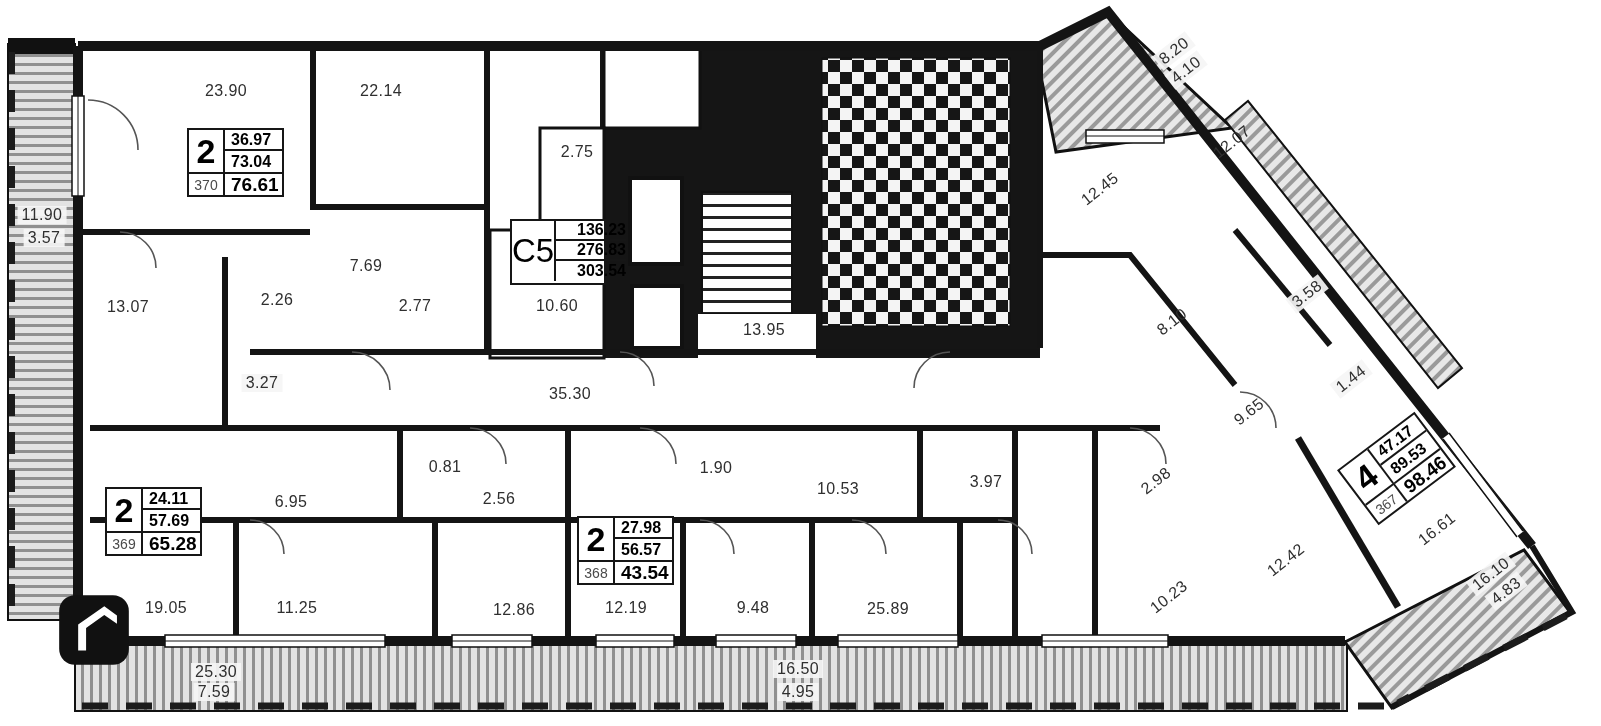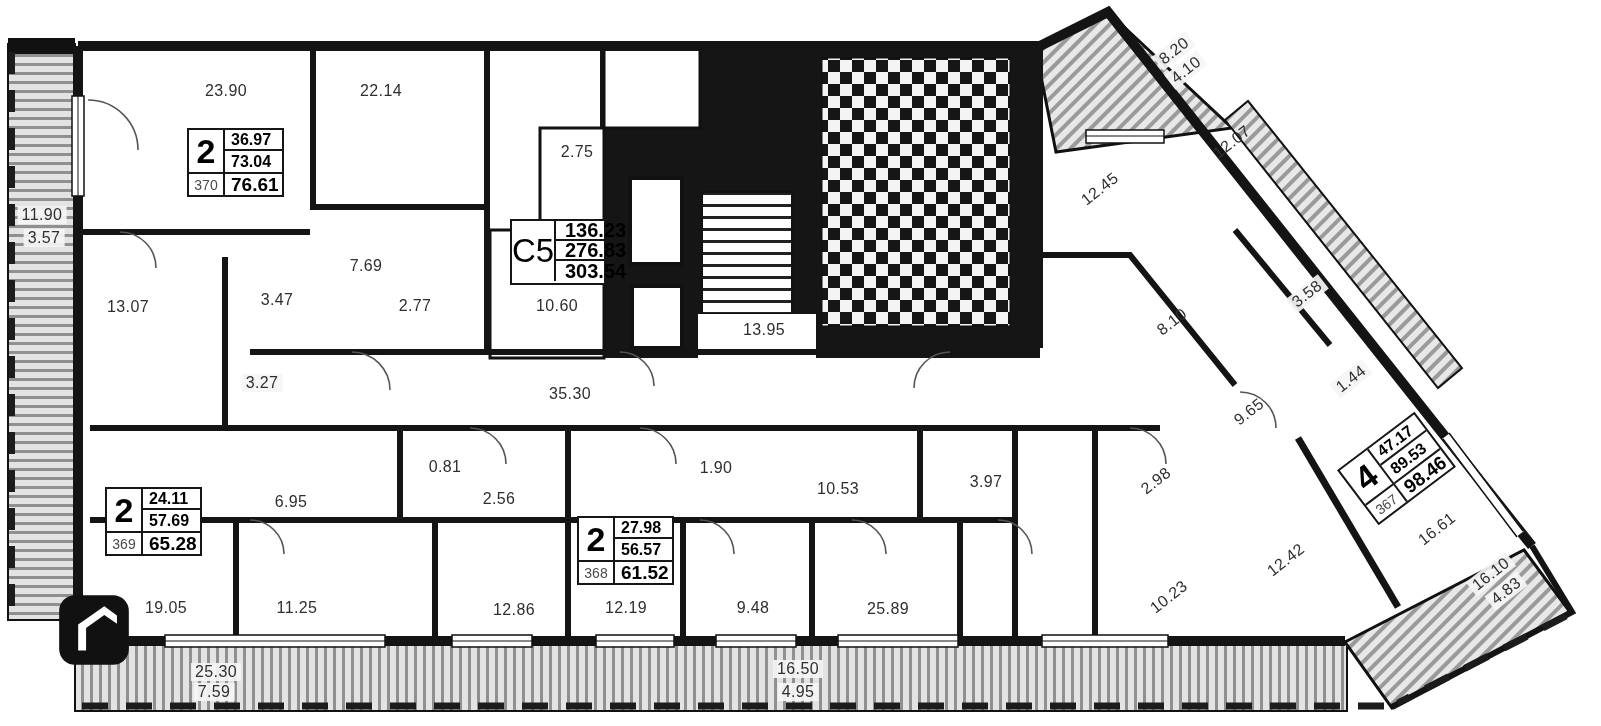--- a/index.html
+++ b/index.html
@@ -23,21 +23,21 @@
             justify-content:flex-start;padding-left:6px;}
   .card .v2{grid-area:2/2/3/3;font-size:16px;font-weight:600;justify-content:flex-start;padding-left:6px;}
   .card .tot{grid-area:3/2/4/3;border-top:2px solid #161616;font-size:19px;font-weight:800;
              justify-content:flex-start;padding-left:6px;}
   .cardc5{position:absolute;display:grid;grid-template-columns:44px 1fr;
           grid-template-rows:20px 20px 20px;background:#fff;border:2px solid #161616;
           box-sizing:border-box;z-index:25;width:96px;height:66px;}
   .cardc5 .cell{display:flex;align-items:center;box-sizing:border-box;}
   .cardc5 .big{grid-area:1/1/4/2;border-right:2px solid #161616;font-size:33px;font-weight:400;
                justify-content:center;}
-  .cardc5 .v{font-size:20px;font-weight:600;padding-left:9px;}
+  .cardc5 .v{font-size:16px;font-weight:600;padding-left:21px;}
   .cardc5 .v.b{border-bottom:2px solid #161616;}
   .rot37{transform:rotate(-37deg);}
   
   .logo{position:absolute;left:56px;top:592px;display:flex;align-items:center;gap:12px;z-index:30;}
   .logo-icon{width:76px;height:76px;flex:0 0 auto;}
   .logo-text{font-size:47px;font-weight:800;color:#262626;letter-spacing:.5px;}
 </style>
 </head>
 <body>
 
@@ -172,37 +172,37 @@
     <div class="cell v1">24.11</div>
     <div class="cell v2">57.69</div>
     <div class="cell tot">65.28</div>
   </div>
 
   <div class="card" style="left:577px;top:516px">
     <div class="cell big">2</div>
     <div class="cell num">368</div>
     <div class="cell v1">27.98</div>
     <div class="cell v2">56.57</div>
-    <div class="cell tot">61.52</div>
+    <div class="cell tot">43.54</div>
   </div>
 
   <div class="card rot37" style="left:1348px;top:434px">
     <div class="cell big">4</div>
     <div class="cell num">367</div>
     <div class="cell v1">47.17</div>
     <div class="cell v2">89.53</div>
     <div class="cell tot">98.46</div>
   </div>
 
   <div class="lbl" style="left:226px;top:91px">23.90</div>
   <div class="lbl" style="left:381px;top:91px">22.14</div>
   <div class="lbl chip" style="left:42px;top:215px">11.90</div>
   <div class="lbl chip" style="left:44px;top:238px">3.57</div>
   <div class="lbl" style="left:128px;top:307px">13.07</div>
-  <div class="lbl" style="left:277px;top:300px">3.47</div>
+  <div class="lbl" style="left:277px;top:300px">2.26</div>
   <div class="lbl" style="left:366px;top:266px">7.69</div>
   <div class="lbl" style="left:415px;top:306px">2.77</div>
   <div class="lbl" style="left:577px;top:152px">2.75</div>
   <div class="lbl" style="left:557px;top:306px">10.60</div>
   <div class="lbl" style="left:764px;top:330px">13.95</div>
   <div class="lbl" style="left:570px;top:394px">35.30</div>
   <div class="lbl chip" style="left:262px;top:383px">3.27</div>
   <div class="lbl" style="left:445px;top:467px">0.81</div>
   <div class="lbl" style="left:499px;top:499px">2.56</div>
   <div class="lbl" style="left:716px;top:468px">1.90</div>

